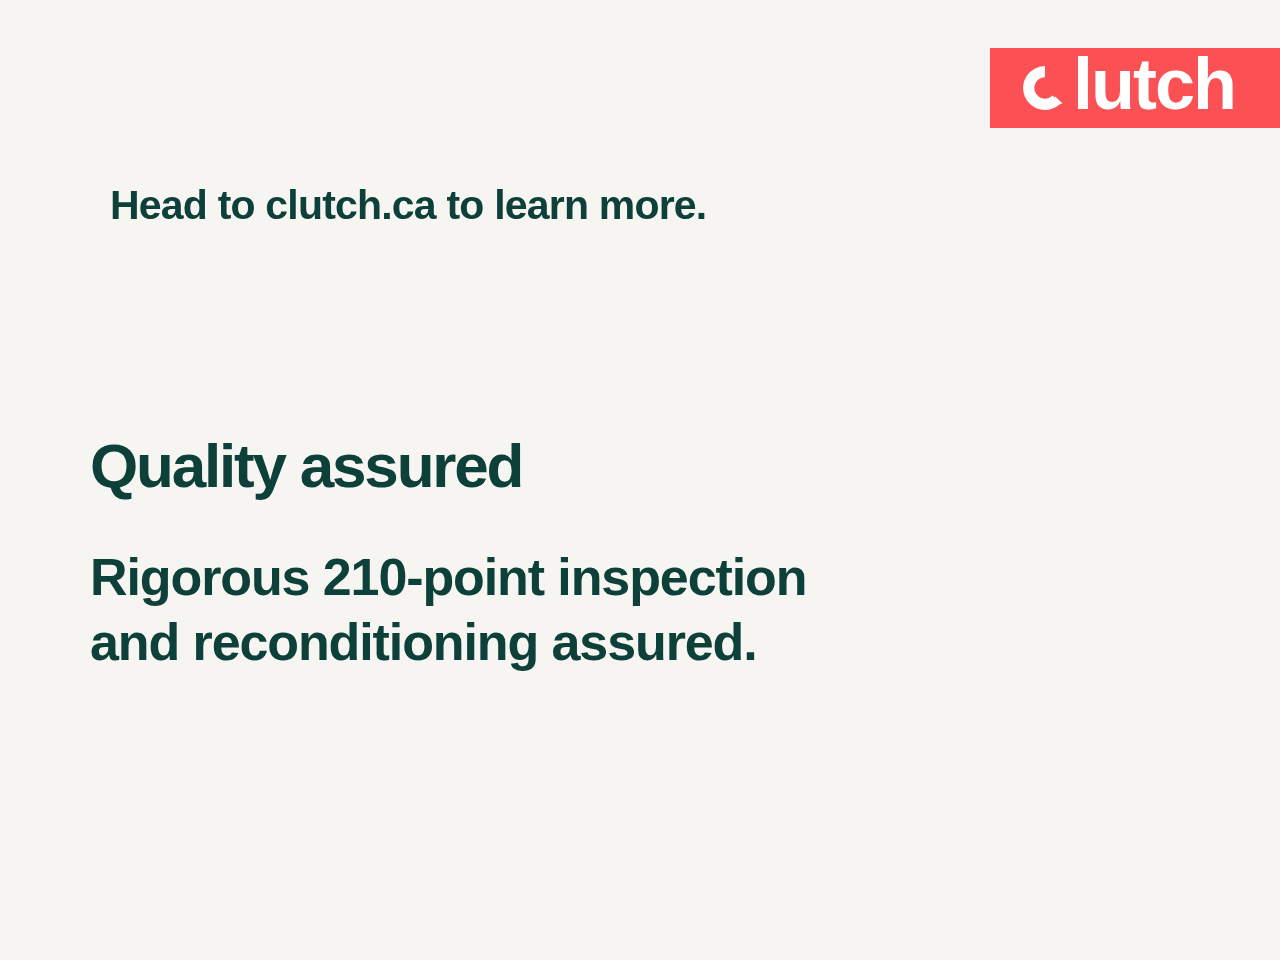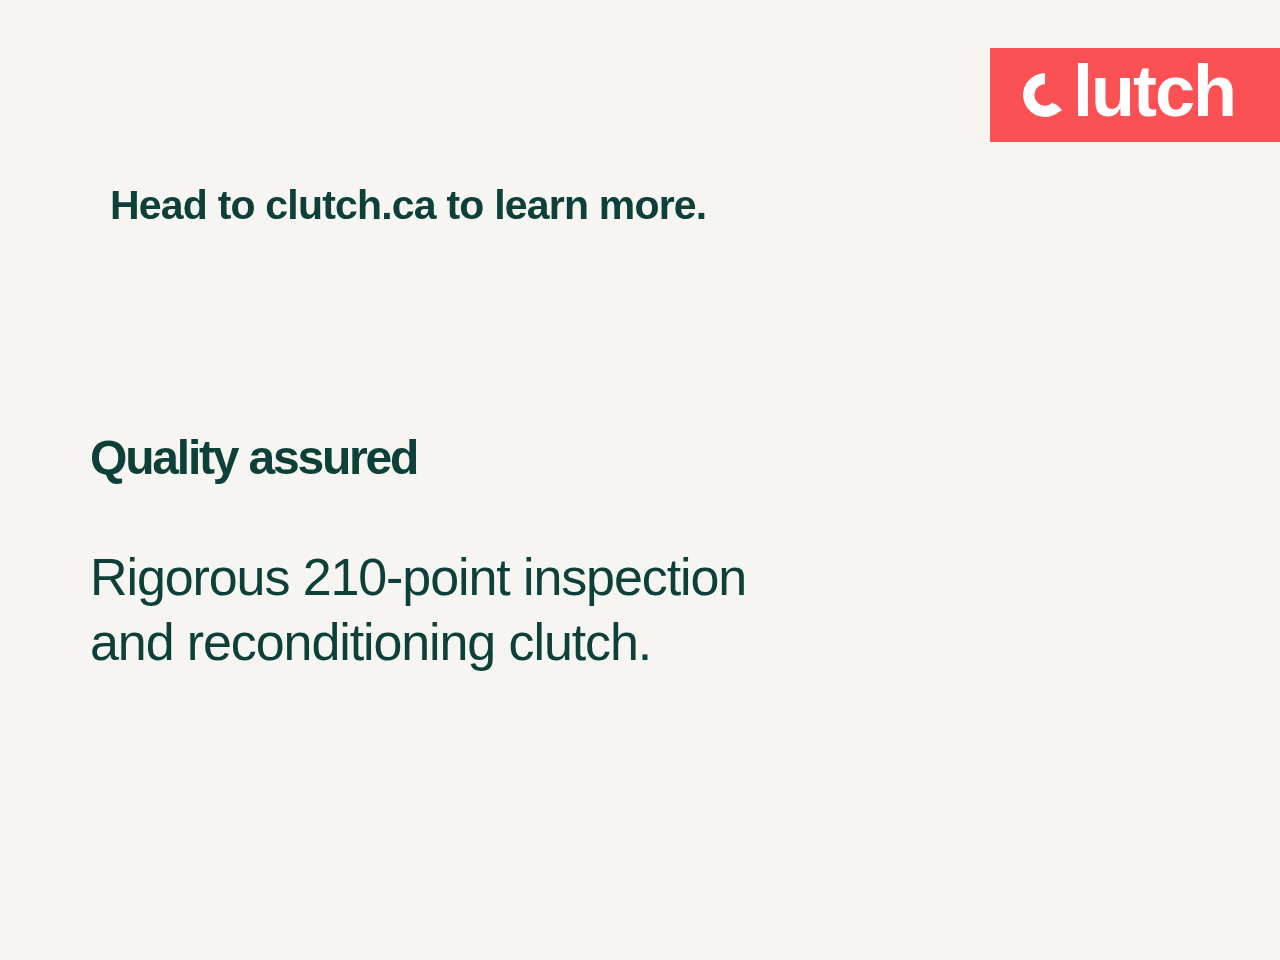--- a/index.html
+++ b/index.html
@@ -22,21 +22,21 @@
     height: 960px;
     background: #f7f5f2;
   }
 
   
   .brand-badge {
     position: absolute;
     top: 48px;
     left: 990px;
     width: 290px;
-    height: 94px;
+    height: 80px;
     background: #fb5155;
     display: flex;
     align-items: center;
     justify-content: center;
     box-sizing: border-box;
     padding-right: 16px;
   }
 
   .brand-lockup {
     display: flex;
@@ -78,36 +78,36 @@
     margin-left: 20px;
   }
 
   .headline {
     position: absolute;
     left: 90px;
     top: 433px;
     margin: 0;
     color: #0d4038;
     font-family: "Liberation Sans", sans-serif;
-    font-size: 48px;
+    font-size: 62px;
     font-weight: bold;
     letter-spacing: -2.2px;
     line-height: 1.05;
     white-space: nowrap;
   }
 
   .subheadline {
     position: absolute;
     left: 90px;
     top: 545px;
     margin: 0;
     color: #0d4038;
     font-family: "Liberation Sans", sans-serif;
     font-size: 52px;
-    font-weight: normal;
+    font-weight: bold;
     letter-spacing: -1.1px;
     line-height: 1.25;
   }
 
   .subheadline .sub-line {
     display: block;
     white-space: nowrap;
   }
 </style>
 </head>
@@ -132,16 +132,16 @@
       <span class="brand-word">lutch</span>
     </div>
   </div>
 
   <div class="eyebrow">Head to clutch.ca to learn more.</div>
 
   <h1 class="headline">Quality assured</h1>
 
   <p class="subheadline">
     <span class="sub-line">Rigorous 210-point inspection</span>
-    <span class="sub-line">and reconditioning clutch.</span>
+    <span class="sub-line">and reconditioning assured.</span>
   </p>
 
 </div>
 
 </body></html>

